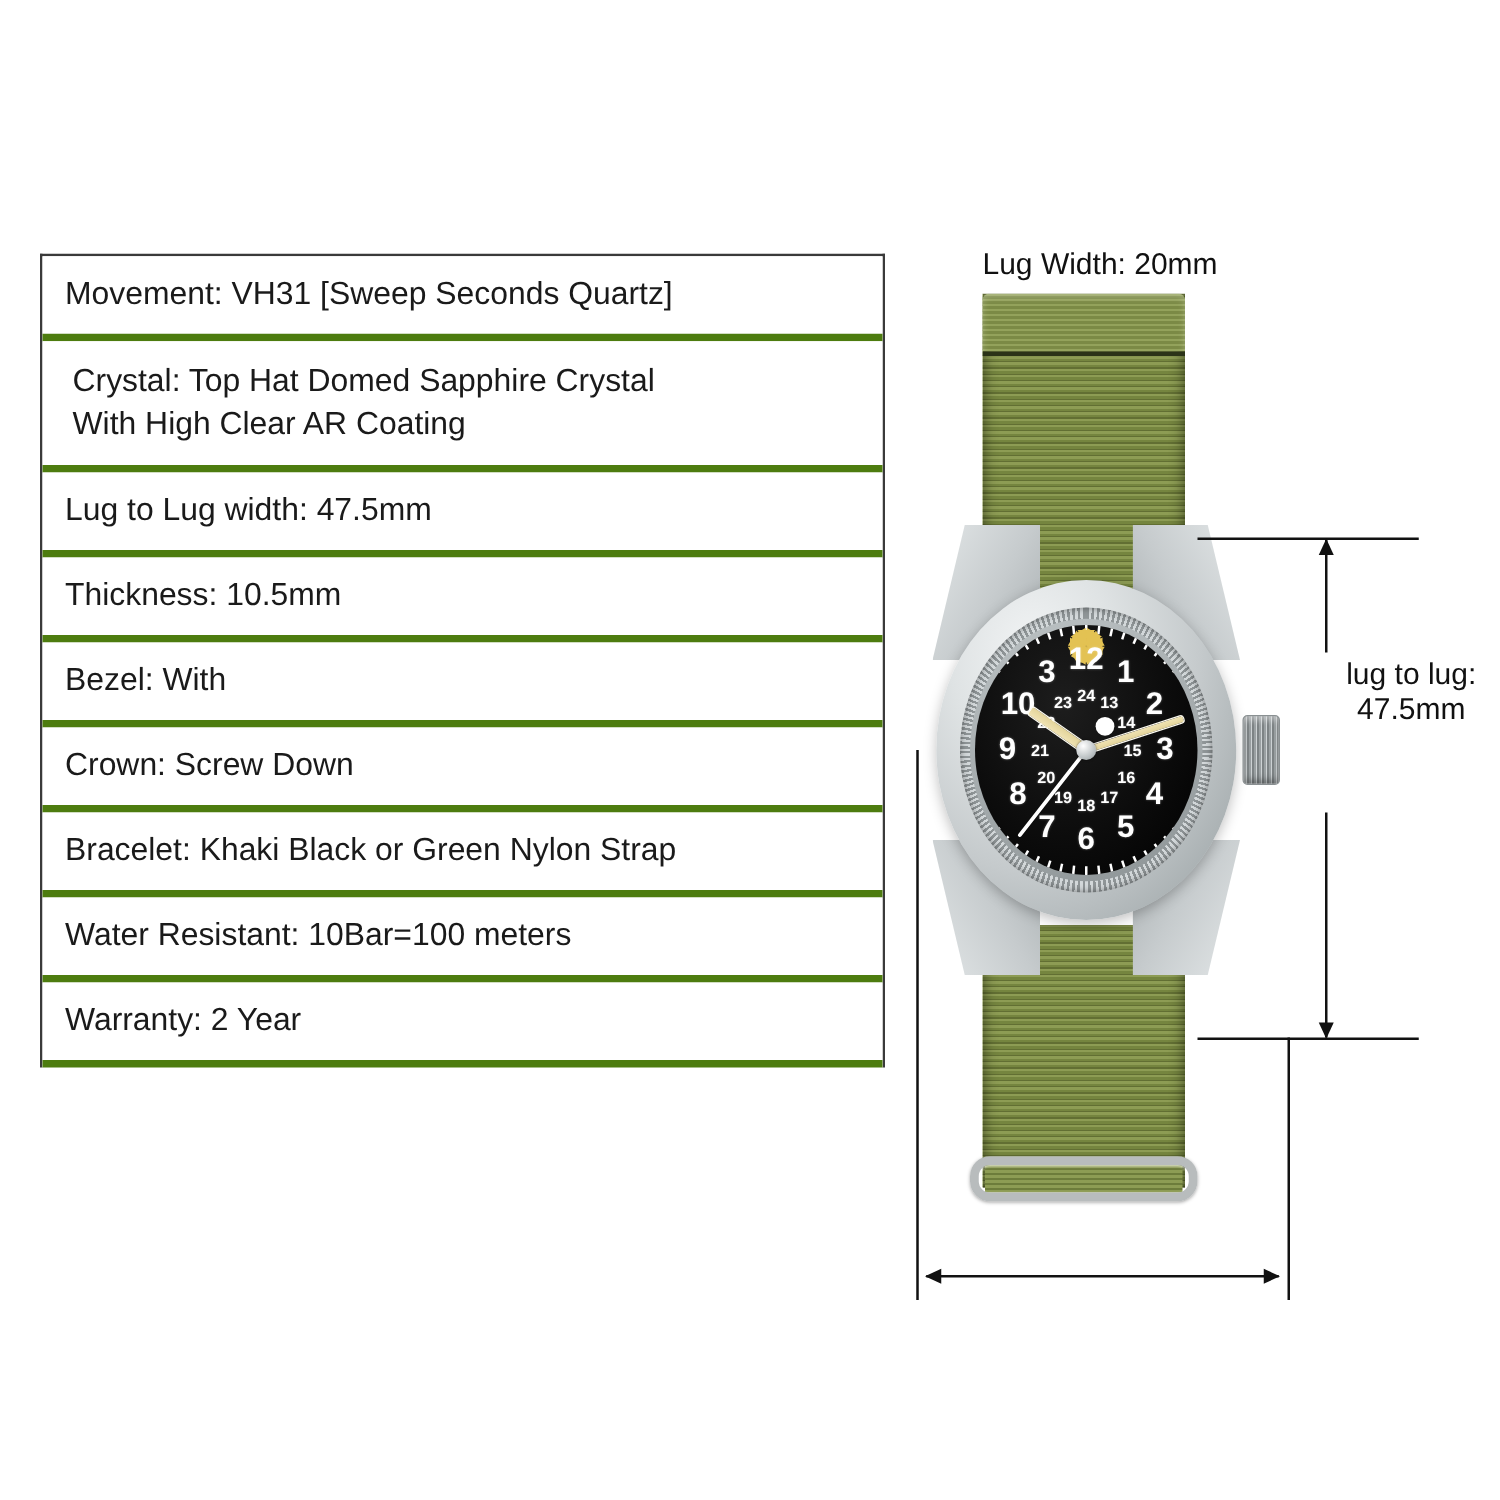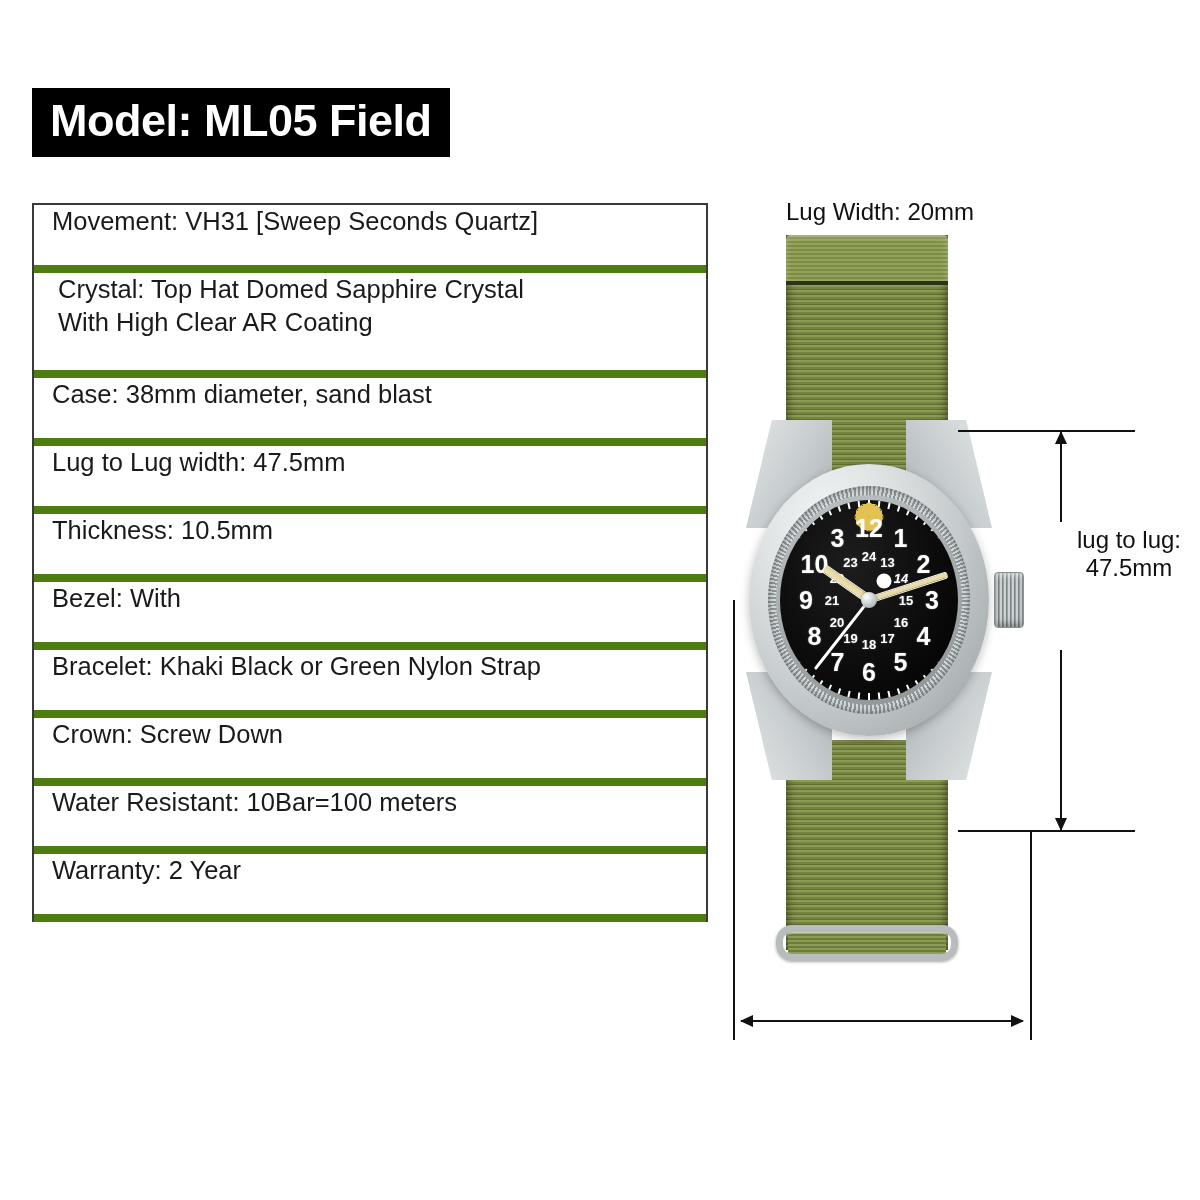--- a/index.html
+++ b/index.html
@@ -32,24 +32,24 @@
   
   .spec-table{
     position:absolute;left:32px;top:203px;
     width:676px;
     border:2px solid #3a3a3a;
     border-bottom:none;
     box-sizing:border-box;
     background:#ffffff;
   }
   .spec-row{
-    border-bottom:8px solid #4d7c0f;
+    border-bottom:6px solid #4d7c0f;
     box-sizing:border-box;
     display:flex;
-    align-items:flex-start;
+    align-items:center;
     padding:0 18px;
     background:#ffffff;
   }
   .spec-row .spec-text{
     font-size:25.5px;
     color:#1a1a1a;
     line-height:1.30;
     font-family:"Liberation Sans", sans-serif;
     white-space:pre-line;
   }
@@ -202,49 +202,43 @@
   .arrow-v.up::before{content:"";position:absolute;top:-1px;left:-5px;width:0;height:0;
     border-left:6px solid transparent;border-right:6px solid transparent;border-bottom:13px solid #111;}
   .arrow-v.down::after{content:"";position:absolute;bottom:-1px;left:-5px;width:0;height:0;
     border-left:6px solid transparent;border-right:6px solid transparent;border-top:13px solid #111;}
 </style>
 </head>
 <body>
 
 <div id="root">
 
-  <div class="title-band">
-    <div class="title-text">Model: ML05 Field</div>
-  </div>
 
   <div class="spec-table" id="spec-table">
       <div class="spec-row h-1">
         <div class="spec-text">Movement: VH31 [Sweep Seconds Quartz]</div>
       </div>
       <div class="spec-row h-2">
         <div class="spec-text">Crystal: Top Hat Domed Sapphire Crystal
 With High Clear AR Coating</div>
       </div>
       <div class="spec-row h-1">
-        <div class="spec-text">Case: 38mm diameter, sand blast</div>
-      </div>
-      <div class="spec-row h-1">
         <div class="spec-text">Lug to Lug width: 47.5mm</div>
       </div>
       <div class="spec-row h-1">
         <div class="spec-text">Thickness: 10.5mm</div>
       </div>
       <div class="spec-row h-1">
         <div class="spec-text">Bezel: With</div>
       </div>
       <div class="spec-row h-1">
+        <div class="spec-text">Crown: Screw Down</div>
+      </div>
+      <div class="spec-row h-1">
         <div class="spec-text">Bracelet: Khaki Black or Green Nylon Strap</div>
-      </div>
-      <div class="spec-row h-1">
-        <div class="spec-text">Crown: Screw Down</div>
       </div>
       <div class="spec-row h-1">
         <div class="spec-text">Water Resistant: 10Bar=100 meters</div>
       </div>
       <div class="spec-row h-1">
         <div class="spec-text">Warranty: 2 Year</div>
       </div>
     </div>
 
   <div class="photo">
@@ -449,21 +443,21 @@
             <div class="num num-h" style="left: 143.56px; top: 136px;">4</div>
             <div class="num num-h" style="left: 120.5px; top: 162.354px;">5</div>
             <div class="num num-h" style="left: 89px; top: 172px;">6</div>
             <div class="num num-h" style="left: 57.5px; top: 162.354px;">7</div>
             <div class="num num-h" style="left: 34.4404px; top: 136px;">8</div>
             <div class="num num-h" style="left: 26px; top: 100px;">9</div>
             <div class="num num-h" style="left: 34.4404px; top: 64px;">10</div>
             <div class="num num-h" style="left: 57.5px; top: 37.6462px;">3</div>
             <div class="num num-24" style="left: 89px; top: 56px;">24</div>
             <div class="num num-24" style="left: 107.5px; top: 61.8949px;">13</div>
-            <div class="num num-24" style="left: 121.043px; top: 78px; font-style: italic;">14</div>
+            <div class="num num-24" style="left: 121.043px; top: 78px;">14</div>
             <div class="num num-24" style="left: 126px; top: 100px;">15</div>
             <div class="num num-24" style="left: 121.043px; top: 122px;">16</div>
             <div class="num num-24" style="left: 107.5px; top: 138.105px;">17</div>
             <div class="num num-24" style="left: 89px; top: 144px;">18</div>
             <div class="num num-24" style="left: 70.5px; top: 138.105px;">19</div>
             <div class="num num-24" style="left: 56.9571px; top: 122px;">20</div>
             <div class="num num-24" style="left: 52px; top: 100px;">21</div>
             <div class="num num-24" style="left: 56.9571px; top: 78px;">22</div>
             <div class="num num-24" style="left: 70.5px; top: 61.8949px;">23</div>
             <div class="hand hand-hour" style="transform: rotate(305deg); background: linear-gradient(to right, rgb(240, 227, 180), rgb(227, 212, 154));"></div>

